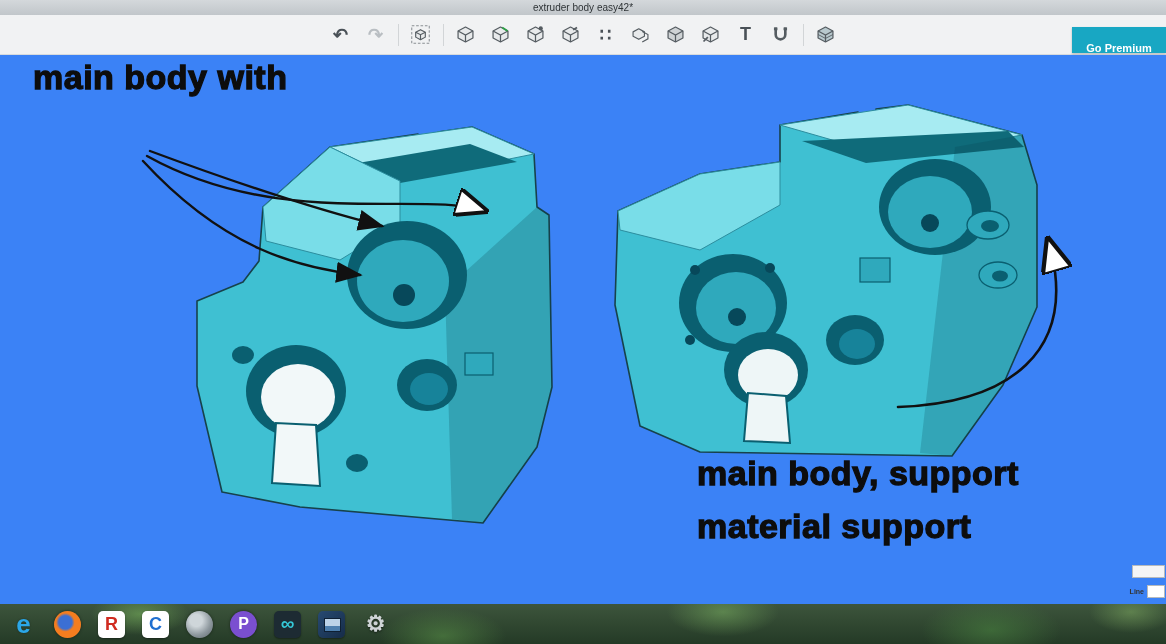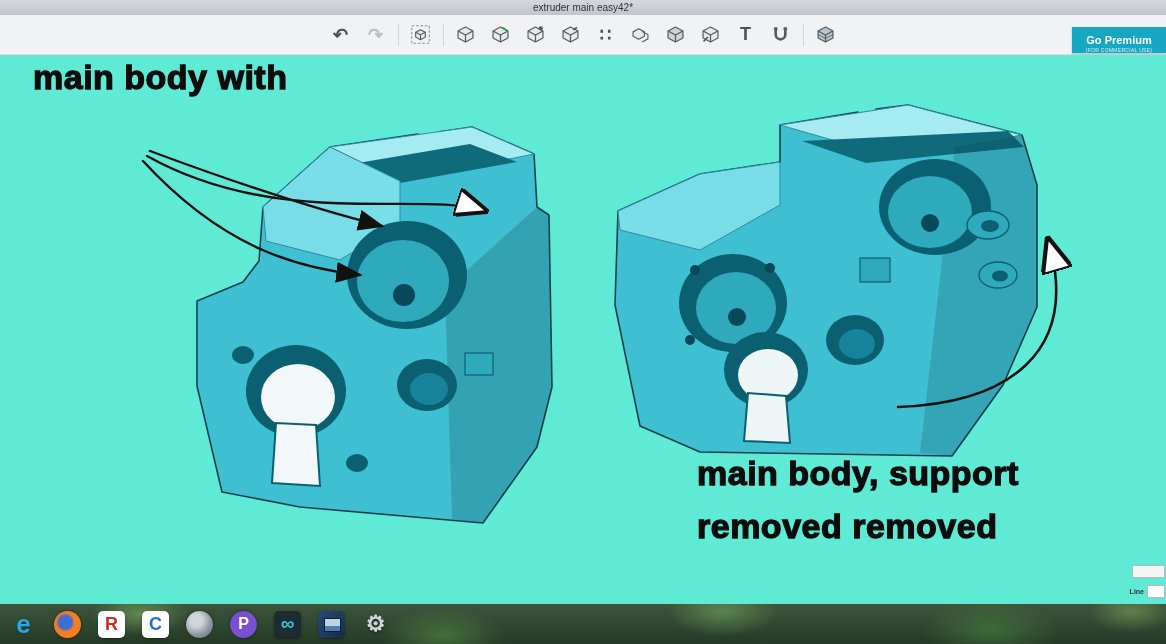--- a/index.html
+++ b/index.html
@@ -11,25 +11,25 @@
 
   
   .toolbar { position:relative; height:40px; background:#f1f2f3; border-bottom:1px solid #d8dbdd; display:flex; align-items:center; }
   .tools { display:flex; align-items:center; gap:9px; margin:0 auto; }
   .tool { width:26px; height:26px; display:flex; align-items:center; justify-content:center; color:#4a5157; font-size:17px; cursor:pointer; }
   .tool svg { width:21px; height:21px; display:block; }
   .tool.glyph-big { font-size:18px; font-weight:bold; }
   .tool.disabled { color:#b9bec2; }
   .sep { width:1px; height:22px; background:#d2d5d7; }
   .premium { position:absolute; right:0; top:12px; width:94px; height:26px; background:#18a7c3; color:#fff; text-align:center; cursor:pointer; box-shadow:0 1px 2px rgba(0,0,0,.25); }
-  .premium-main { font-size:11px; font-weight:bold; line-height:14px; margin-top:6px; }
+  .premium-main { font-size:11px; font-weight:bold; line-height:14px; margin-top:14px; }
   .premium-sub { font-size:5px; letter-spacing:.3px; color:#d6f2f8; line-height:6px; }
 
   
-  .canvas { position:relative; height:549px; background:#5eead4; }
+  .canvas { position:relative; height:549px; background:#3b82f6; }
   svg.scene { position:absolute; left:0; top:0; }
   .ann { position:absolute; font-weight:bold; color:#0d0d0d; font-size:34px; line-height:53px; letter-spacing:.5px; -webkit-text-stroke:1.3px #0d0d0d; }
   .ann-left { left:33px; top:-4px; }
   .ann-right { left:697px; top:352px;margin-top:40px; }
 
   .measure { position:absolute; right:1px; bottom:6px; width:44px; font-size:7px; color:#333; }
   .m-box1 { width:33px; height:13px; margin-left:auto; background:#f4f5f6; border:1px solid #b6babd; }
   .m-row { display:flex; align-items:center; justify-content:flex-end; gap:3px; margin-top:7px; }
   .m-label { font-weight:bold; font-size:7px; }
   .m-box2 { width:18px; height:13px; background:#fff; border:1px solid #b6babd; }
@@ -55,21 +55,21 @@
   .ti-photos { background:linear-gradient(135deg,#274a72,#162c48); box-shadow:0 1px 2px rgba(0,0,0,.4); position:relative; }
   .ti-photos::after { content:""; position:absolute; left:6px; top:7px; width:15px; height:12px; background:linear-gradient(#bcd3e8 55%, #4d7fae 55%); border:1px solid #0e1f33; }
   .ti-gear   { color:#cfd4d6; font-size:22px; text-shadow:0 1px 2px rgba(0,0,0,.5); }
 </style>
 </head>
 <body>
 
 <div class="screen">
 
   <div class="titlebar">
-    <span>extruder main easy42*</span>
+    <span>extruder body easy42*</span>
   </div>
 
   <div class="toolbar">
     <div class="tools">
       <span class="tool glyph-big">↶</span>
       <span class="tool glyph-big disabled">↷</span>
       <span class="sep"></span>
       <span class="tool">
         <svg viewBox="0 0 24 24">
             <rect x="2" y="2" width="20" height="20" fill="none" stroke="#8a9094" stroke-dasharray="3 2" stroke-width="1.2"></rect>
@@ -221,21 +221,21 @@
       <g fill="none" stroke="#111" stroke-width="2.6" stroke-linecap="round">
         <path d="M898,352 C1005,348 1082,300 1048,184" marker-end="url(#mOpen)"></path>
       </g>
     </svg>
 
     <div class="ann ann-left">
       <div>main body with</div>
     </div>
     <div class="ann ann-right">
       <div>main body, support</div>
-      <div>removed removed</div>
+      <div>material support</div>
     </div>
 
     <div class="measure">
       <div class="m-box1"></div>
       <div class="m-row">
         <span class="m-label">Line</span>
         <span class="m-box2"></span>
       </div>
     </div>
   </div>

